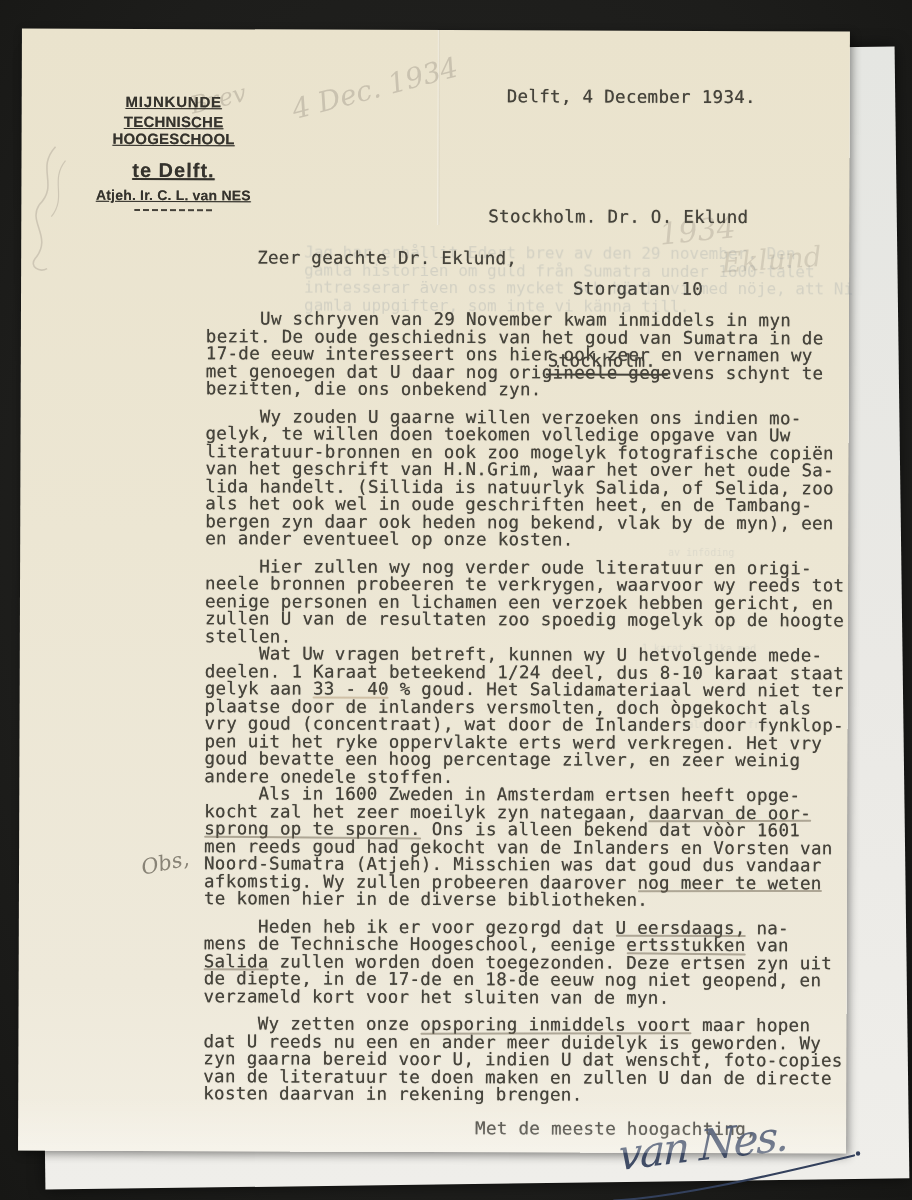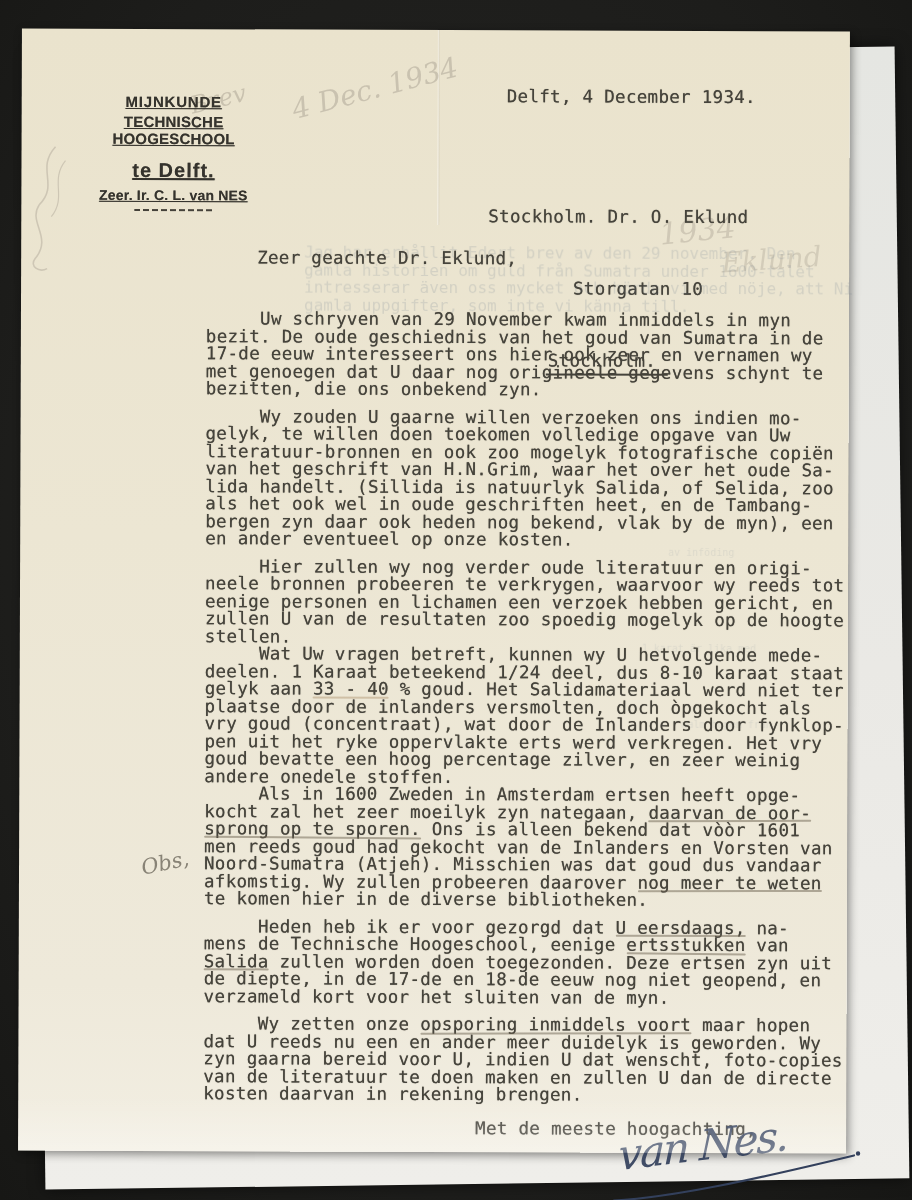--- a/index.html
+++ b/index.html
@@ -97,21 +97,21 @@
 
     <svg class="scribble" width="46" height="140">
       <path d="M30 6 C 10 28, 34 44, 14 64 C 2 82, 28 96, 10 118 C 4 126, 14 132, 22 128" fill="none" stroke="#9a9185" stroke-width="1.6"></path>
       <path d="M40 20 C 24 40, 42 56, 26 76" fill="none" stroke="#9a9185" stroke-width="1.2"></path>
     </svg>
 
     <div class="letterhead">
       <div class="lh1">MIJNKUNDE</div>
       <div class="lh2">TECHNISCHE HOOGESCHOOL</div>
       <div class="lh3">te Delft.</div>
-      <div class="lh4">Zeer. Ir. C. L. van NES</div>
+      <div class="lh4">Atjeh. Ir. C. L. van NES</div>
       <div class="lh-rule"></div>
     </div>
 
     <div class="typ dateline">Delft, 4 December 1934.</div>
 
     <div class="typ address">
       <div>Stockholm. Dr. O. Eklund</div>
       <div class="addr2">Storgatan 10</div>
       <div class="addr3"><span>Stockholm.</span></div>
     </div>

